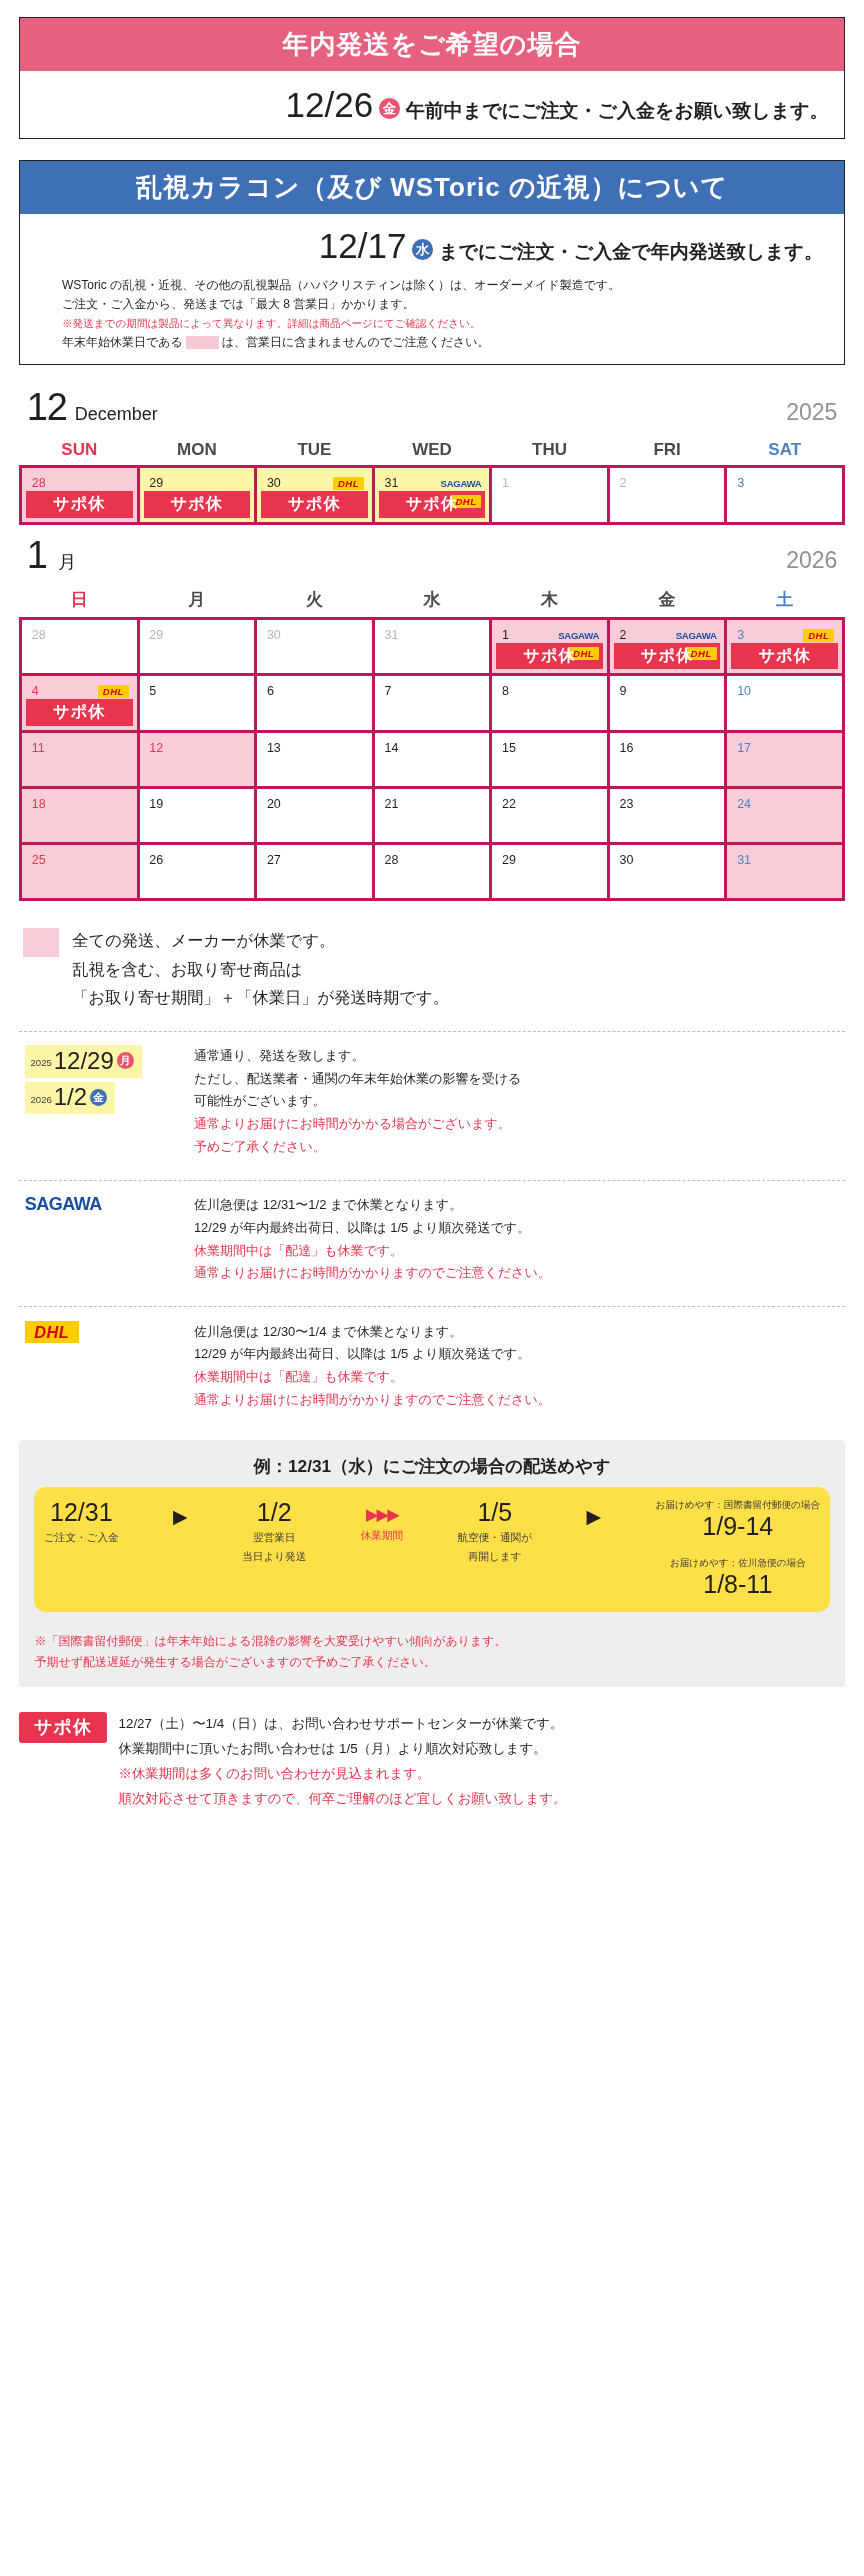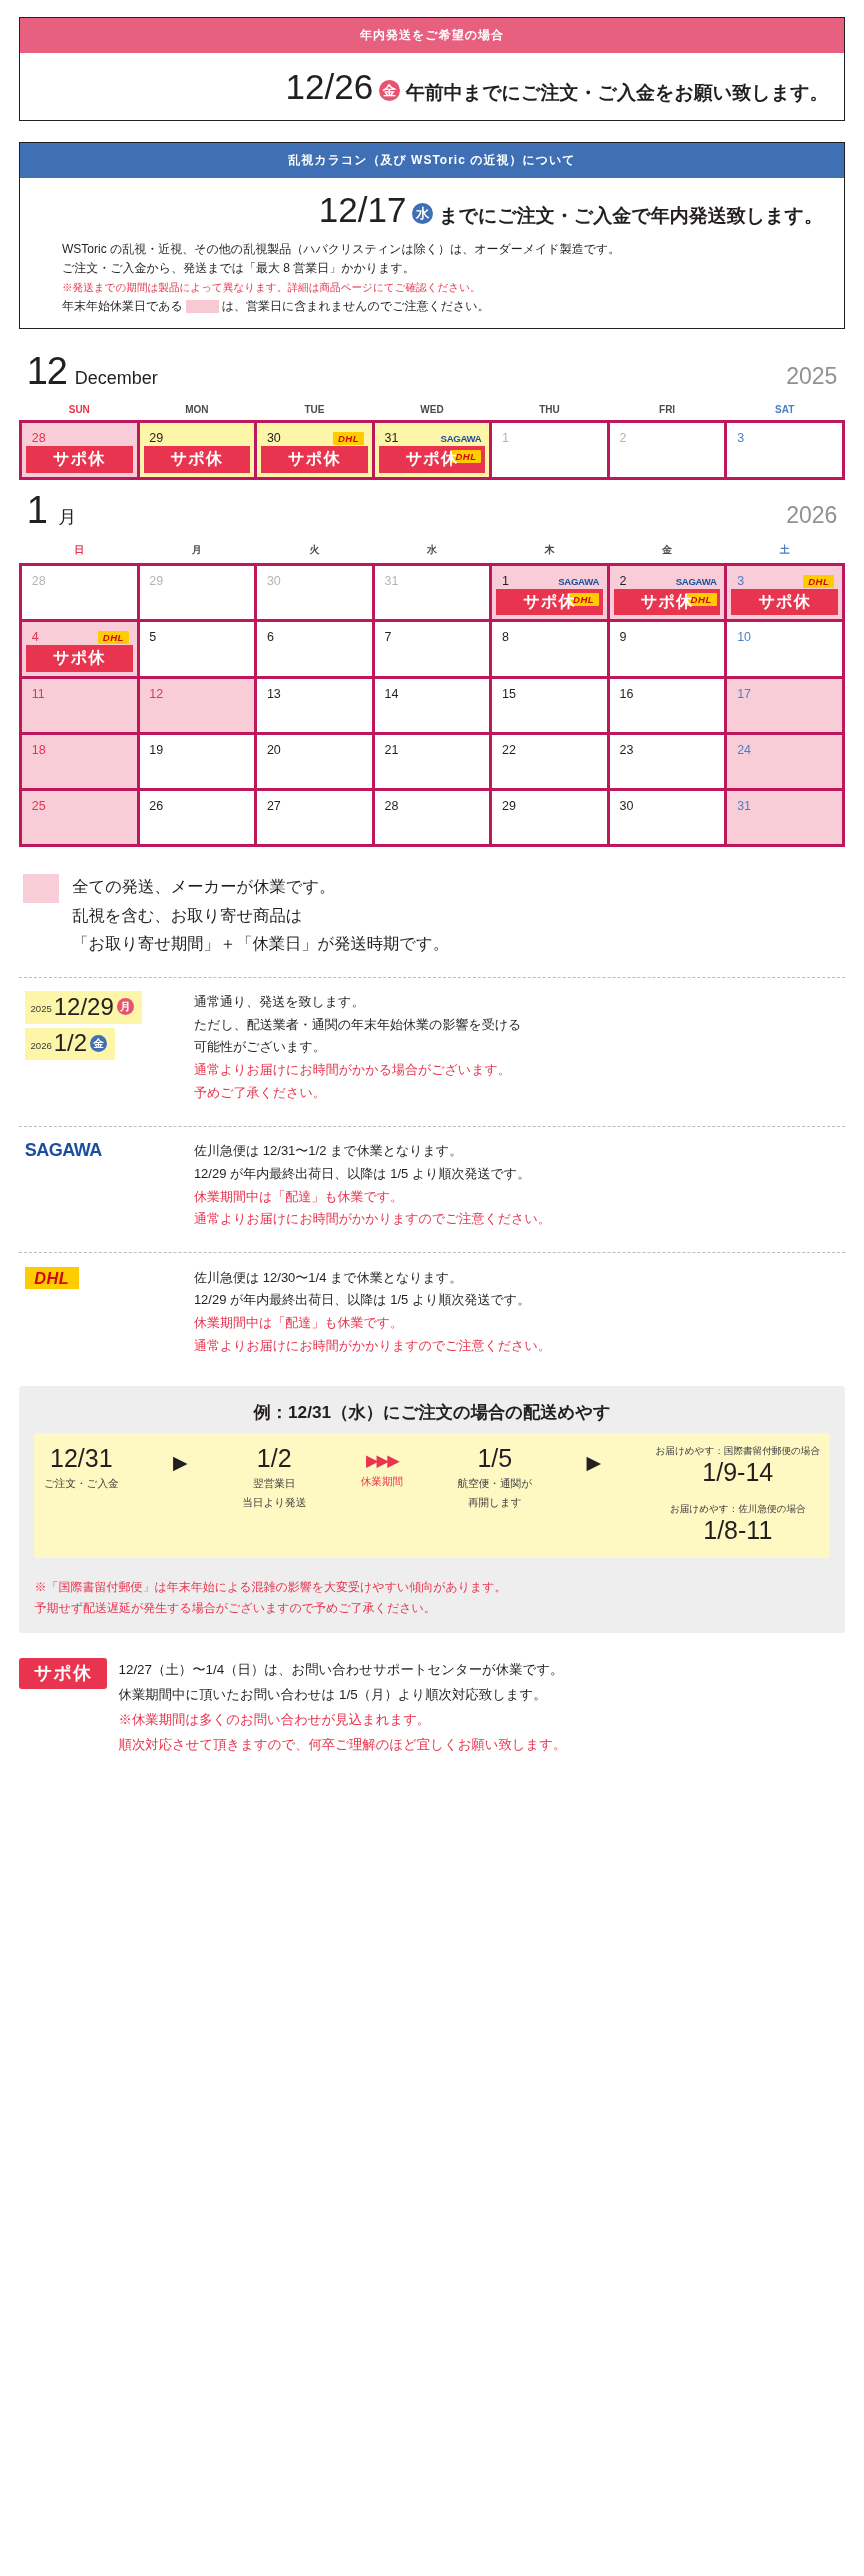--- a/index.html
+++ b/index.html
@@ -11,21 +11,21 @@
     font-family: "Liberation Sans", sans-serif;
     color: #231f20;
   }
   .page { width: 864px; padding: 17.3px 19px 29px 19px; }
 
   
   .notice { border: 1.9px solid #231f20; margin-bottom: 21px; }
   .notice-head {
     text-align: center;
     font-weight: bold;
-    font-size: 12px;
+    font-size: 26px;
     letter-spacing: 1px;
     padding: 8.6px 0 9.6px 0;
     color: #ffffff;
   }
   .head-pink { background: #e8607f; }
   .head-blue { background: #3f6fb5; }
   .notice-body { padding: 13.4px 15.4px 13.4px 15.4px; }
   .bigline { display: flex; align-items: baseline; justify-content: flex-end; flex-wrap: wrap; }
   .bigdate { font-size: 35px; font-weight: normal; letter-spacing: 0px; }
   .daypill {
@@ -65,21 +65,21 @@
     align-items: baseline;
     padding: 0 7.7px 5.8px 7.7px;
   }
   .cal-month-num { font-size: 38px; font-weight: normal; letter-spacing: -1px; }
   .cal-month-name { font-size: 18px; margin-left: 7.7px; }
   .cal-month-kanji { font-size: 18px; margin-left: 3.8px; }
   .cal-year { margin-left: auto; font-size: 23px; color: #8f9194; }
 
   table.cal { width: 100%; border-collapse: collapse; table-layout: fixed; }
   table.cal th {
-    font-size: 10px;
+    font-size: 17px;
     font-weight: bold;
     padding: 4.8px 0 5.8px 0;
     text-align: center;
     color: #4a4a4a;
     border: none;
   }
   table.cal th.sun { color: #e8344e; }
   table.cal th.sat { color: #4d7fc4; margin-top: 8px; }
   table.cal td {
     border: 3px solid #be185d;
@@ -153,21 +153,21 @@
   }
 
   
   .example {
     background: #eeeeee;
     border-radius: 3.8px;
     padding: 13.4px 15.4px 15.4px 15.4px;
     margin-top: 15.4px;
   }
   .example-title { text-align: center; font-size: 17.3px; font-weight: bold; margin-bottom: 9.6px; }
-  .example-inner { background: #fef9c3; border-radius: 4px; padding: 11.5px 9.6px 13.4px 9.6px; }
+  .example-inner { background: #fde047; border-radius: 12px; padding: 11.5px 9.6px 13.4px 9.6px; }
   .flow { display: flex; align-items: flex-start; justify-content: space-between; }
   .flow-item { text-align: center; flex: 0 0 auto; }
   .flow-date { font-size: 25px; line-height: 1.1; }
   .flow-label { font-size: 10.6px; margin-top: 3.8px; color: #3b3b3b; line-height: 1.4; }
   .flow-arrow { font-size: 19px; color: #231f20; padding-top: 5.8px; }
   .flow-arrow.red { color: #e8344e; font-size: 16.3px; letter-spacing: -1.9px; }
   .flow-label.red { color: #e8344e; }
   .flow-top-small { font-size: 9.6px; color: #3b3b3b; margin-bottom: 1px; }
   .example-note { margin-top: 19px; font-size: 12px; line-height: 1.7; color: #e8344e; }
 

